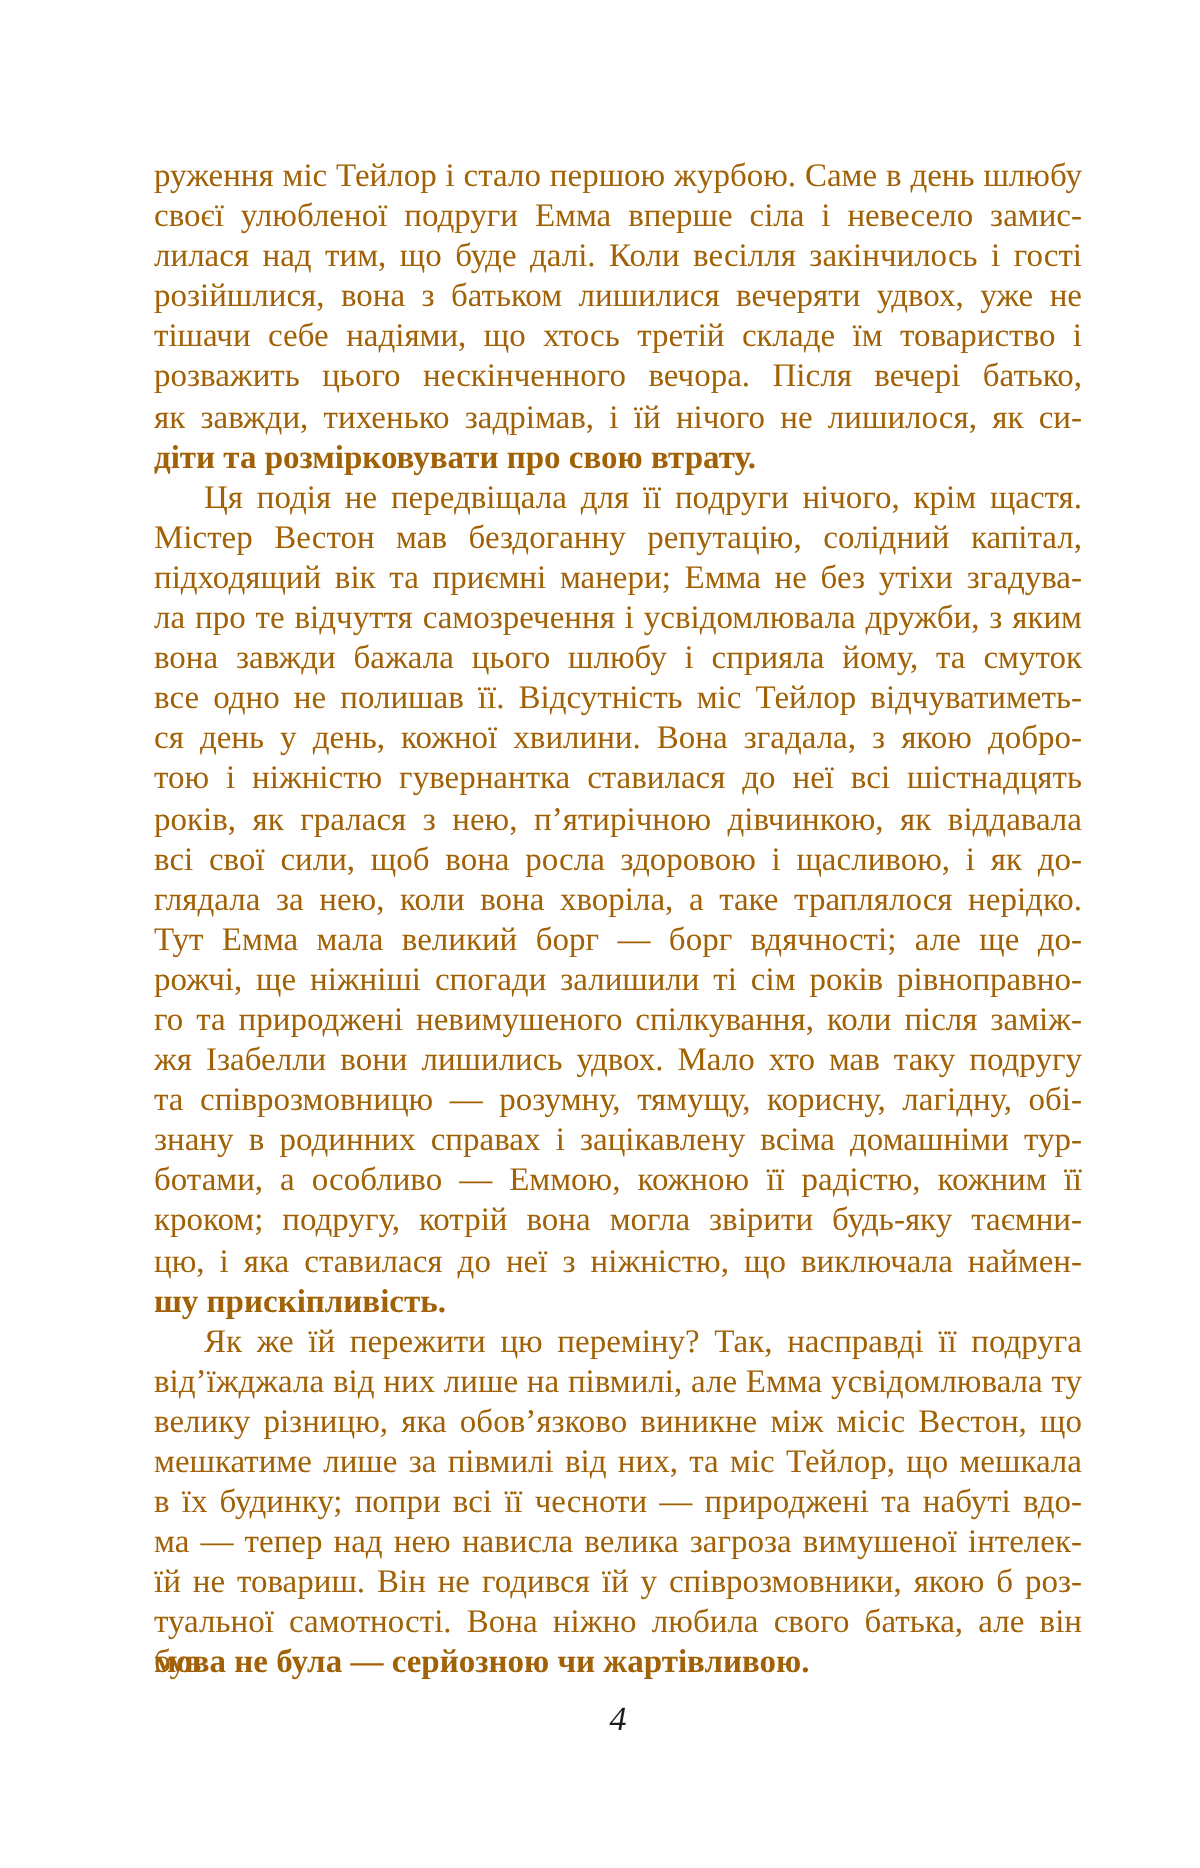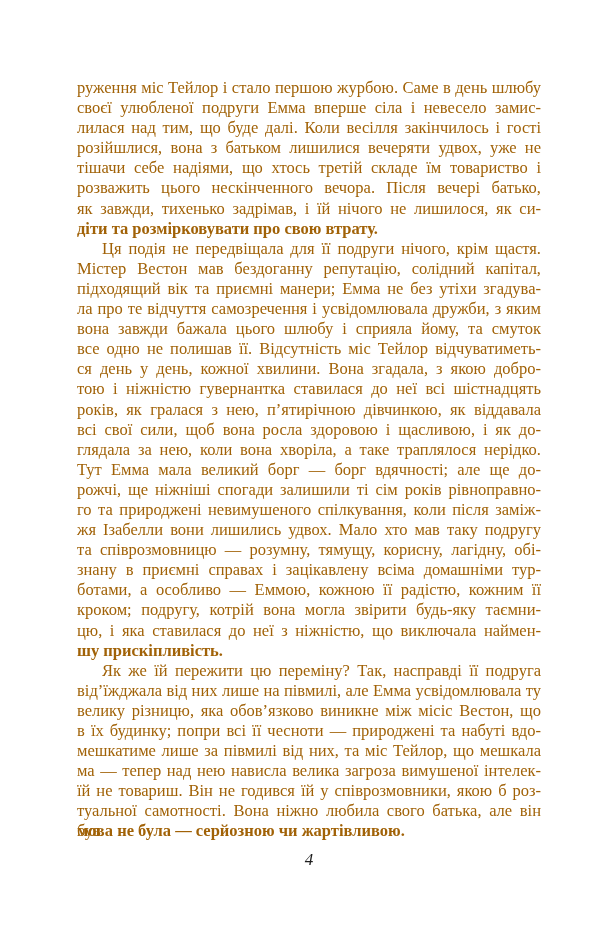--- a/index.html
+++ b/index.html
@@ -73,29 +73,29 @@
       <div class="line">ся день у день, кожної хвилини. Вона згадала, з якою добро-</div>
       <div class="line">тою і ніжністю гувернантка ставилася до неї всі шістнадцять</div>
       <div class="line">років, як гралася з нею, п’ятирічною дівчинкою, як віддавала</div>
       <div class="line">всі свої сили, щоб вона росла здоровою і щасливою, і як до-</div>
       <div class="line">глядала за нею, коли вона хворіла, а таке траплялося нерідко.</div>
       <div class="line">Тут Емма мала великий борг — борг вдячності; але ще до-</div>
       <div class="line">рожчі, ще ніжніші спогади залишили ті сім років рівноправно-</div>
       <div class="line">го та природжені невимушеного спілкування, коли після заміж-</div>
       <div class="line">жя Ізабелли вони лишились удвох. Мало хто мав таку подругу</div>
       <div class="line">та співрозмовницю — розумну, тямущу, корисну, лагідну, обі-</div>
-      <div class="line">знану в приємні справах і зацікавлену всіма домашніми тур-</div>
+      <div class="line">знану в родинних справах і зацікавлену всіма домашніми тур-</div>
       <div class="line">ботами, а особливо — Еммою, кожною її радістю, кожним її</div>
       <div class="line">кроком; подругу, котрій вона могла звірити будь-яку таємни-</div>
       <div class="line">цю, і яка ставилася до неї з ніжністю, що виключала наймен-</div>
       <div class="line para-end">шу прискіпливість.</div>
       <div class="line indent">Як же їй пережити цю переміну? Так, насправді її подруга</div>
       <div class="line">від’їжджала від них лише на півмилі, але Емма усвідомлювала ту</div>
       <div class="line">велику різницю, яка обов’язково виникне між місіс Вестон, що</div>
+      <div class="line">мешкатиме лише за півмилі від них, та міс Тейлор, що мешкала</div>
       <div class="line">в їх будинку; попри всі її чесноти — природжені та набуті вдо-</div>
-      <div class="line">мешкатиме лише за півмилі від них, та міс Тейлор, що мешкала</div>
       <div class="line">ма — тепер над нею нависла велика загроза вимушеної інтелек-</div>
       <div class="line">їй не товариш. Він не годився їй у співрозмовники, якою б роз-</div>
       <div class="line">туальної самотності. Вона ніжно любила свого батька, але він був</div>
       <div class="line para-end">мова не була — серйозною чи жартівливою.</div>
     </div>
   <div class="page-number">4</div>
 </div>
 
 </body></html>

